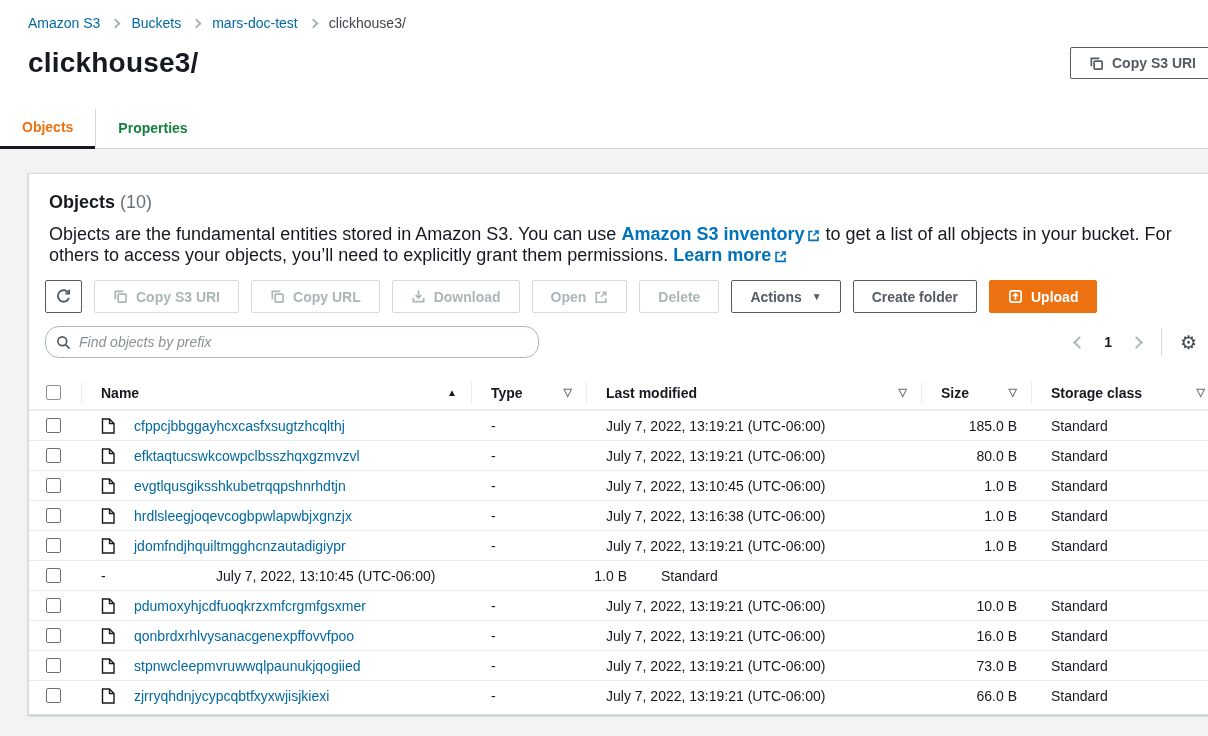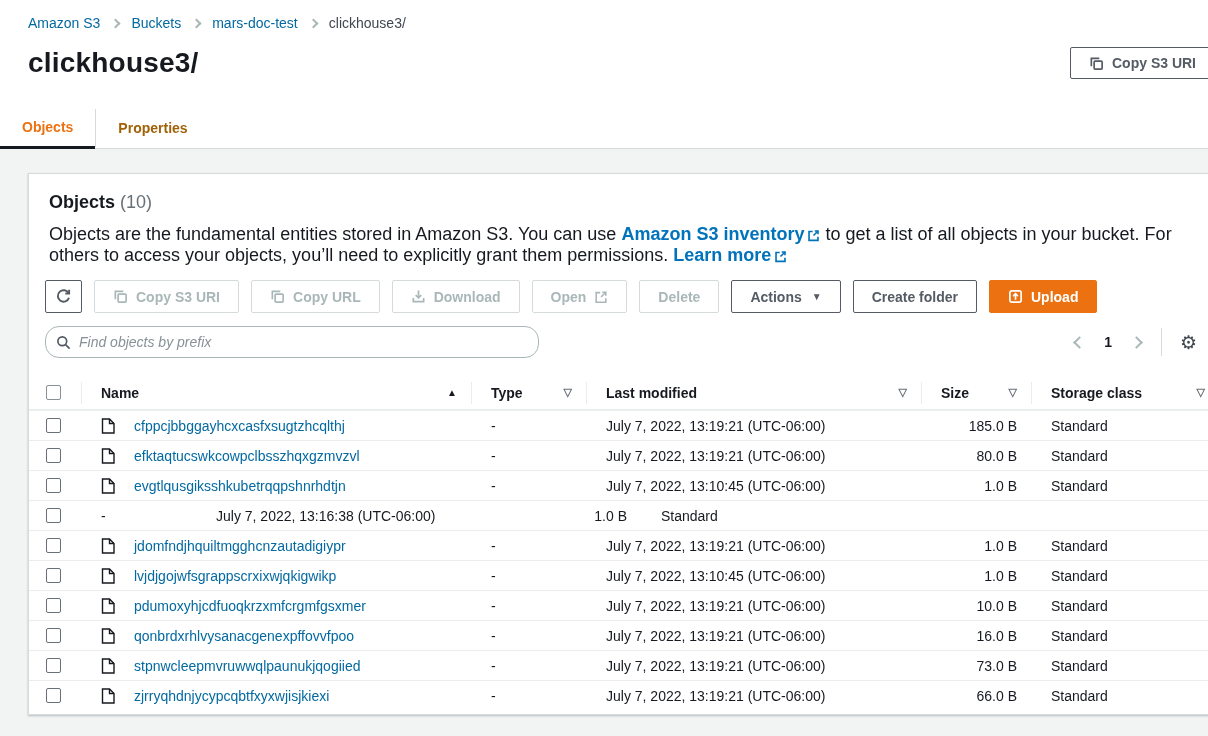--- a/index.html
+++ b/index.html
@@ -28,21 +28,21 @@
   .hdr-copy-btn {
     position: absolute; top: 47px; left: 1070px; width: 170px; height: 32px;
     background: #fff; border: 1px solid #545b64; border-radius: 2px;
     display: flex; align-items: center; gap: 8px; padding: 0 18px;
     font-weight: 700; color: #545b64; font-size: 14px; cursor: pointer;
   }
   
   .tabs { display: flex; align-items: stretch; margin-top: 20px; position: relative; height: 42px; }
   .tabs::after { content:""; position: absolute; left: 0; right: 0; bottom: 0; height: 1px; background: #d5dbdb; }
   .tab {
-    padding: 10px 22px; font-weight: 700; color: #a16207; cursor: pointer;
+    padding: 10px 22px; font-weight: 700; color: #15803d; cursor: pointer;
     position: relative; z-index: 1; display: flex; align-items: center;
   }
   .tab.active { color: #ec7211; border-bottom: 3px solid #16191f; }
   .tab-divider { width: 1px; background: #d5dbdb; margin: 2px 0; }
   
   .content { padding: 24px 0 0 28px; }
   .card {
     width: 1192px; background: #fff; border: 1px solid #d5dbdb;
     box-shadow: 0 1px 2px rgba(0,28,36,.25); padding-bottom: 4px;
   }
@@ -323,20 +323,27 @@
     <div class="td col-type">-</div>
     <div class="td col-modified">July 7, 2022, 13:10:45 (UTC-06:00)</div>
     <div class="td col-size">1.0 B</div>
     <div class="td col-storage">Standard</div>
   </div>
 
   <div class="tr">
     <div class="td col-check">
               <span class="checkbox"></span>
             </div>
+    <div class="td col-name">
+      <svg class="file-ic" width="14" height="16" viewBox="0 0 14 16" fill="none" stroke="#16191f" stroke-width="1.4">
+                <path d="M1.5 1h7L13 5.5V15H1.5z"></path>
+                <path d="M8.5 1v4.5H13"></path>
+              </svg>
+      <a class="obj-link">hrdlsleegjoqevcogbpwlapwbjxgnzjx</a>
+    </div>
     <div class="td col-type">-</div>
     <div class="td col-modified">July 7, 2022, 13:16:38 (UTC-06:00)</div>
     <div class="td col-size">1.0 B</div>
     <div class="td col-storage">Standard</div>
   </div>
 
   <div class="tr">
     <div class="td col-check">
               <span class="checkbox"></span>
             </div>
@@ -350,27 +357,20 @@
     <div class="td col-type">-</div>
     <div class="td col-modified">July 7, 2022, 13:19:21 (UTC-06:00)</div>
     <div class="td col-size">1.0 B</div>
     <div class="td col-storage">Standard</div>
   </div>
 
   <div class="tr">
     <div class="td col-check">
               <span class="checkbox"></span>
             </div>
-    <div class="td col-name">
-      <svg class="file-ic" width="14" height="16" viewBox="0 0 14 16" fill="none" stroke="#16191f" stroke-width="1.4">
-                <path d="M1.5 1h7L13 5.5V15H1.5z"></path>
-                <path d="M8.5 1v4.5H13"></path>
-              </svg>
-      <a class="obj-link">lvjdjgojwfsgrappscrxixwjqkigwikp</a>
-    </div>
     <div class="td col-type">-</div>
     <div class="td col-modified">July 7, 2022, 13:10:45 (UTC-06:00)</div>
     <div class="td col-size">1.0 B</div>
     <div class="td col-storage">Standard</div>
   </div>
 
   <div class="tr">
     <div class="td col-check">
               <span class="checkbox"></span>
             </div>

